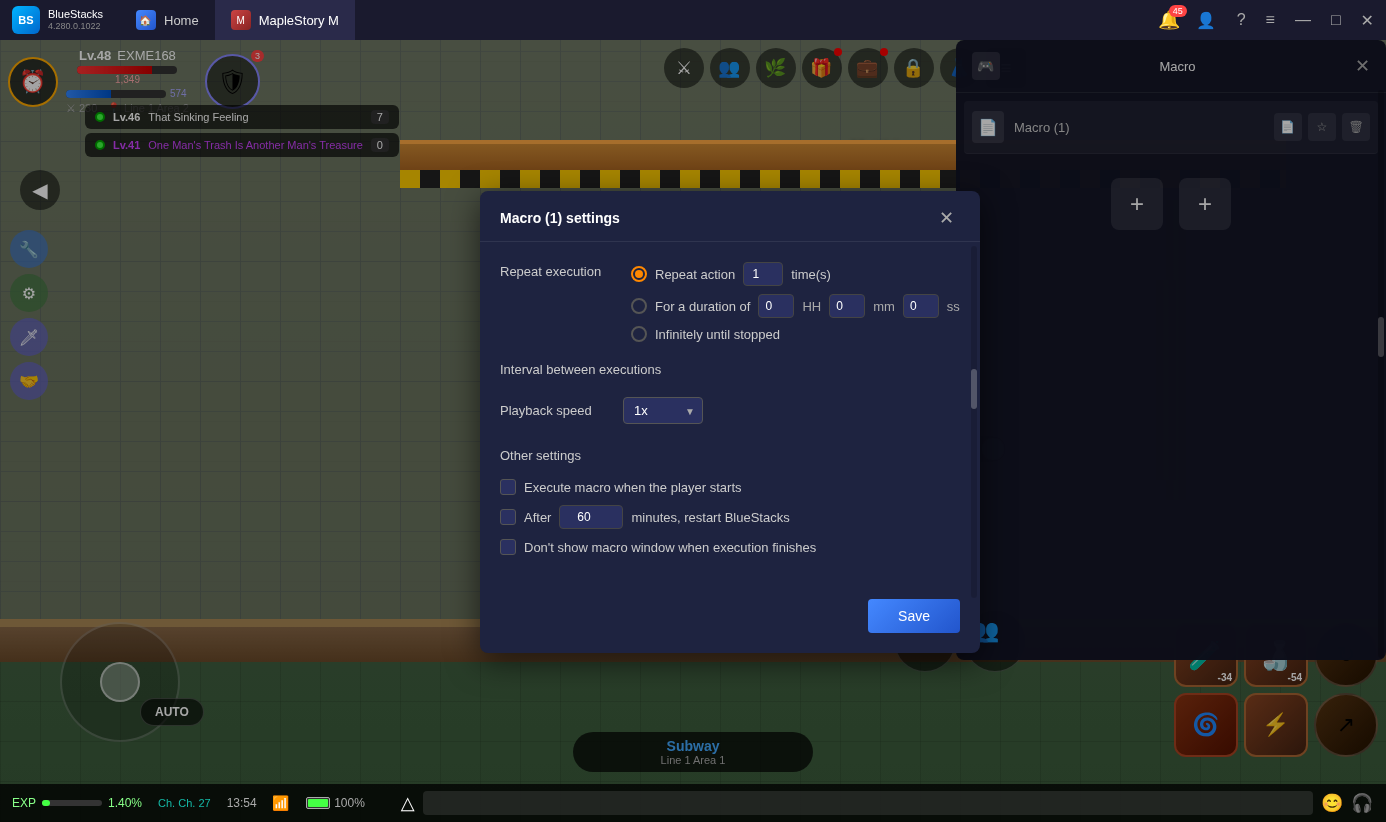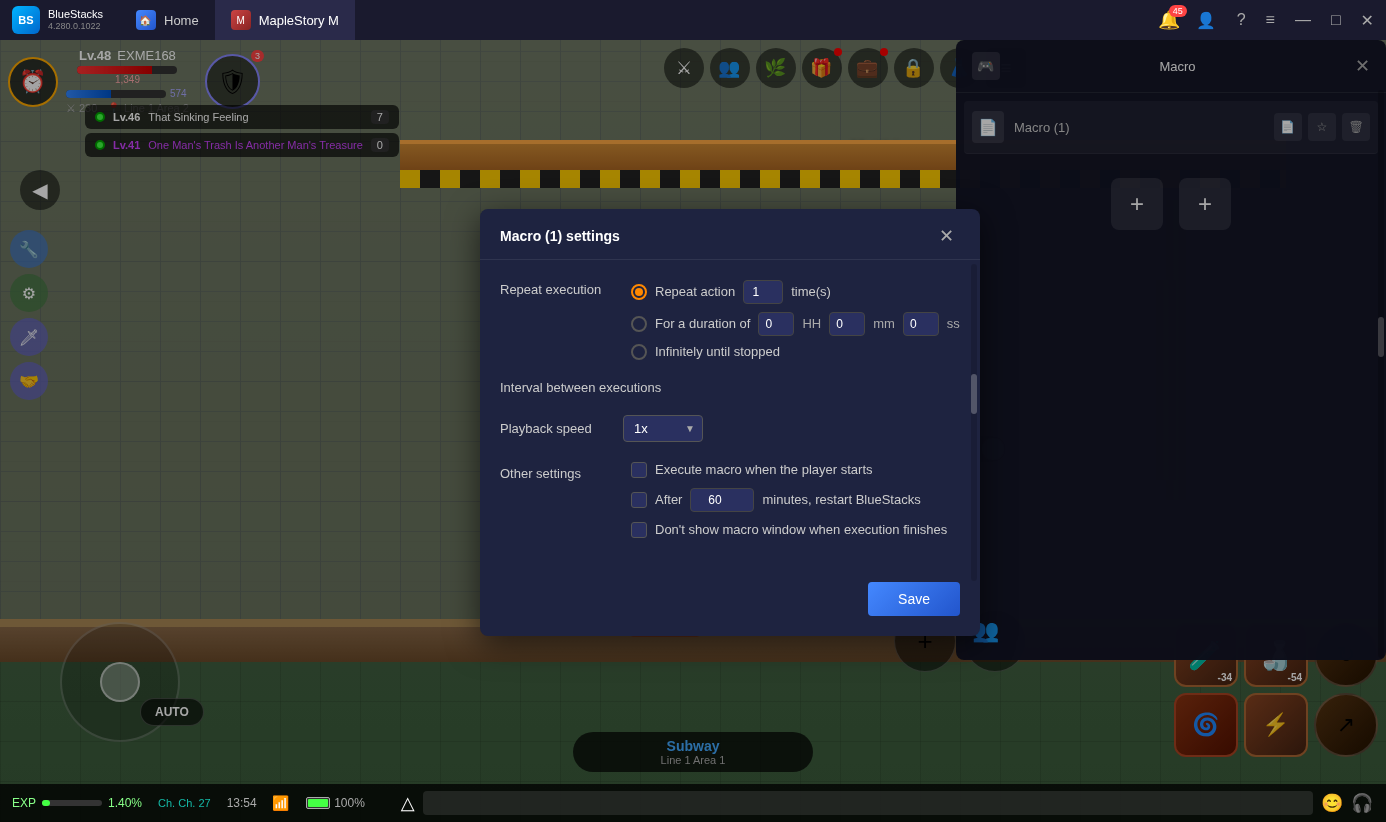--- a/index.html
+++ b/index.html
@@ -469,21 +469,21 @@
             <select style="background:#2a3060; border:1px solid #555; border-radius:4px; color:white; padding:5px 28px 5px 10px; font-size:13px; appearance:none; cursor:pointer; min-width:80px;">
               <option>0.5x</option>
               <option selected="">1x</option>
               <option>1.5x</option>
               <option>2x</option>
             </select>
             <span style="position:absolute; right:8px; top:50%; transform:translateY(-50%); color:#aaa; font-size:10px; pointer-events:none;">▼</span>
           </div>
         </div>
 
-        <div style="display:flex; align-items:flex-start; gap:16px; margin-bottom:16px;">
+        <div style="display:flex; align-items:flex-start; gap:16px; margin-bottom:16px;flex-direction:column;">
           <span style="color:#ccc; font-size:13px; min-width:115px; padding-top:4px;">Other settings</span>
           <div style="display:flex; flex-direction:column; gap:10px; flex:1;">
 
             <div style="display:flex; align-items:center; gap:8px; color:#ccc; font-size:13px;">
               <div style="width:16px; height:16px; background:#2a3060; border:1px solid #555; border-radius:3px; cursor:pointer; flex-shrink:0;"></div>
               <span>Execute macro when the player starts</span>
             </div>
 
             <div style="display:flex; align-items:center; gap:8px; color:#ccc; font-size:13px;">
               <div style="width:16px; height:16px; background:#2a3060; border:1px solid #555; border-radius:3px; cursor:pointer; flex-shrink:0;"></div>

